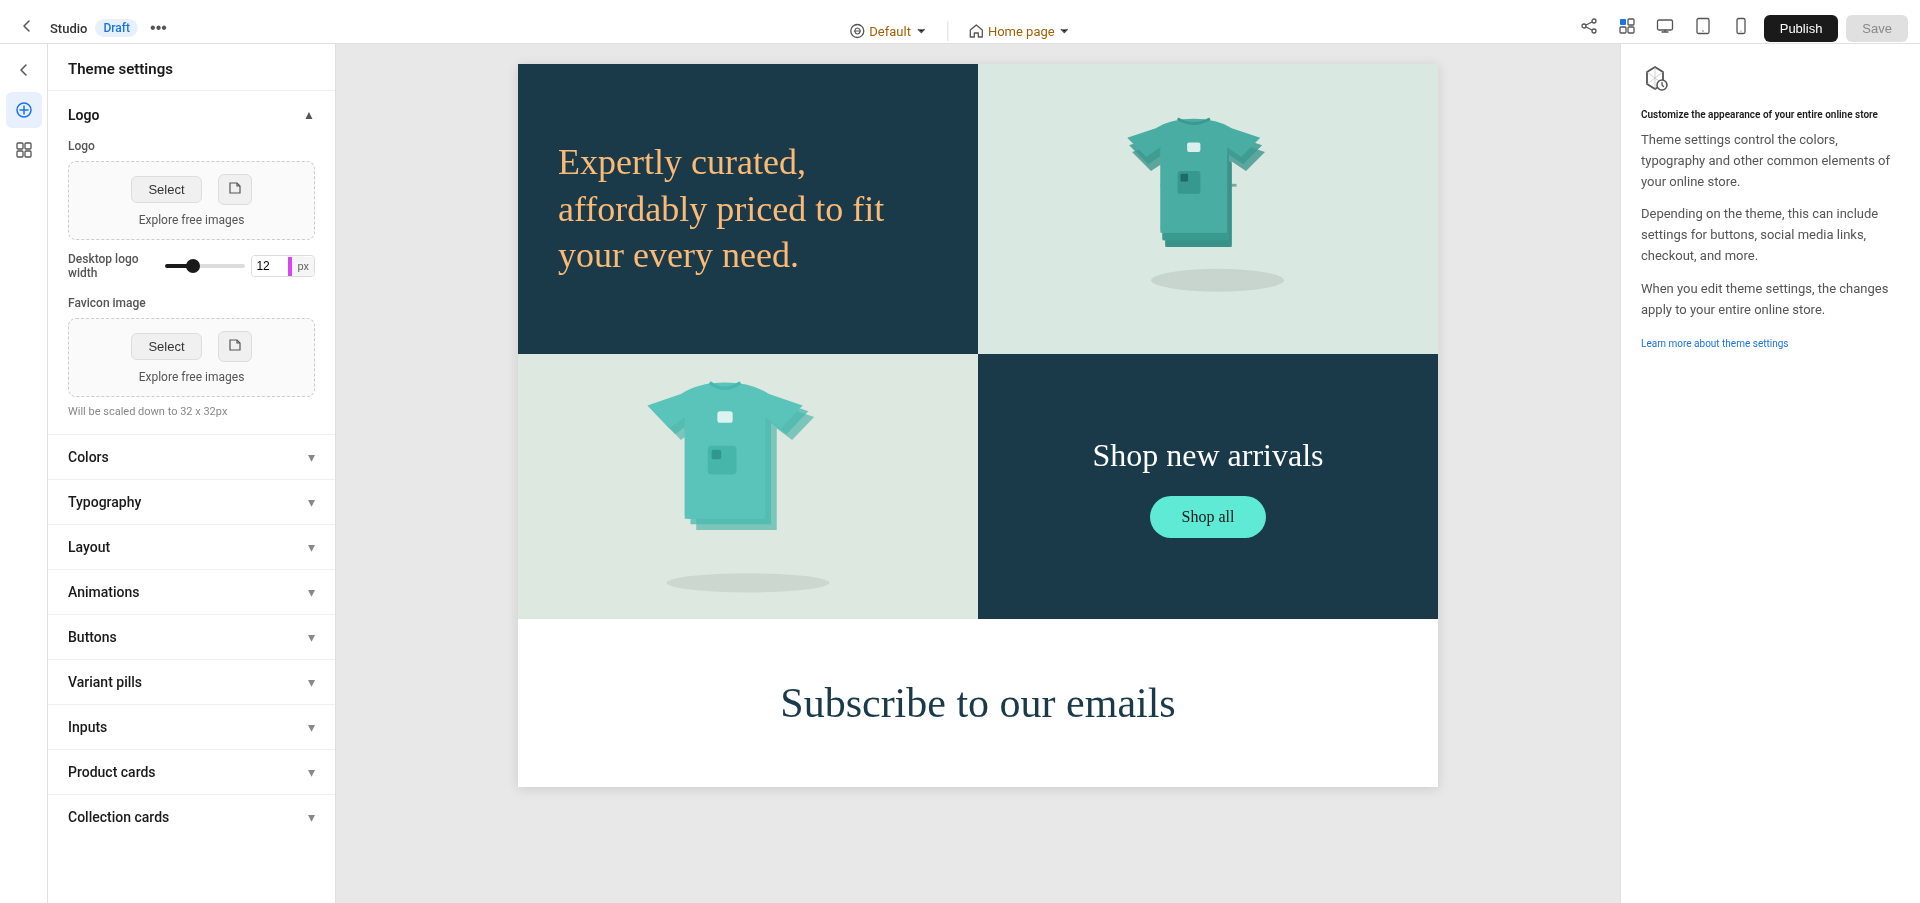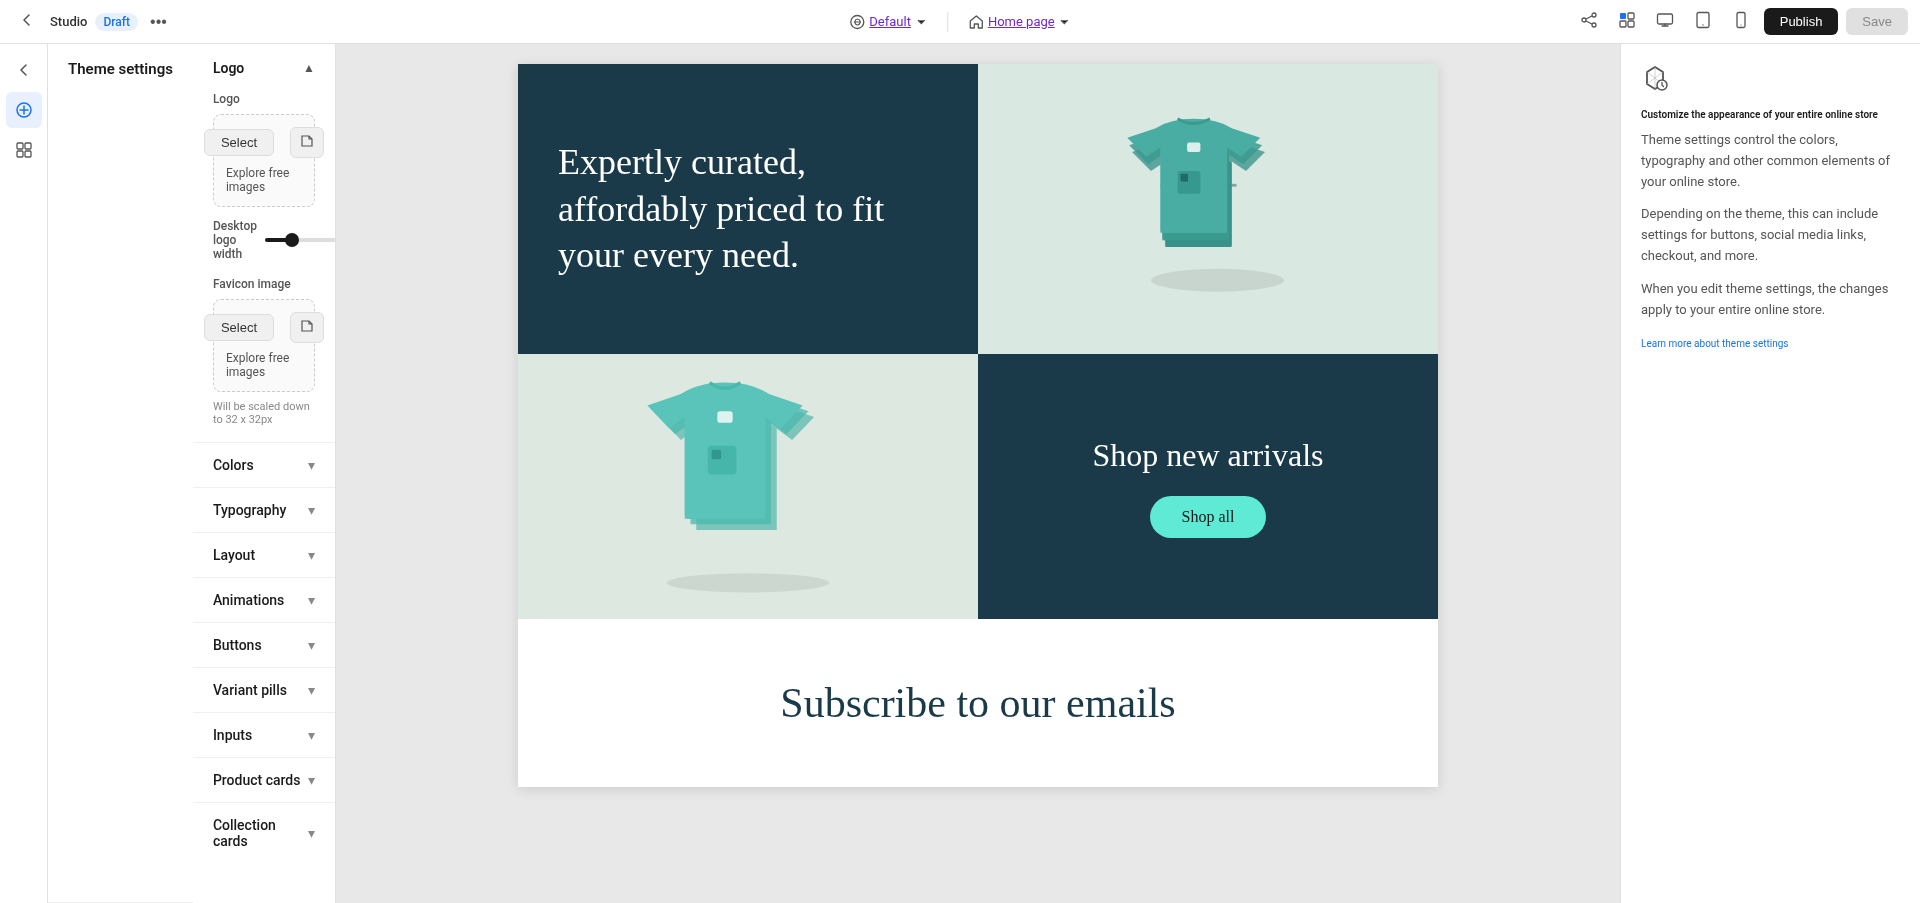--- a/index.html
+++ b/index.html
@@ -4,33 +4,33 @@
   <style>
     * { box-sizing: border-box; margin: 0; padding: 0; }
     body { font-family: -apple-system, BlinkMacSystemFont, 'Segoe UI', Roboto, sans-serif; background: #f0f0f0; height: 903px; overflow: hidden; display: flex; flex-direction: column; }
 
     
     .topbar {
       height: 44px;
       background: #fff;
       border-bottom: 1px solid #e0e0e0;
       display: flex;
-      align-items: center;
+      align-items: flex-end;
       padding: 0 12px;
       gap: 8px;
       flex-shrink: 0;
       z-index: 10;
     }
     .topbar-left { display: flex; align-items: center; gap: 8px; flex: 1; }
     .topbar-center { display: flex; align-items: center; gap: 8px; position: absolute; left: 50%; transform: translateX(-50%); }
     .topbar-right { display: flex; align-items: center; gap: 8px; margin-left: auto; }
     .studio-label { font-size: 13px; color: #333; font-weight: 500; }
     .draft-badge { background: #e8f0fe; color: #1a73e8; font-size: 12px; padding: 2px 8px; border-radius: 12px; font-weight: 500; }
     .more-btn { background: none; border: none; cursor: pointer; font-size: 16px; color: #555; padding: 4px; }
-    .topbar-center-item { display: flex; align-items: center; gap: 4px; font-size: 13px; color: #6d28d9; cursor: pointer; padding: 4px 8px; border-radius: 4px; text-decoration: underline; }
+    .topbar-center-item { display: flex; align-items: center; gap: 4px; font-size: 13px; color: #a16207; cursor: pointer; padding: 4px 8px; border-radius: 4px; }
     .topbar-divider { width: 1px; height: 20px; background: #ddd; margin: 0 4px; }
     .publish-btn { background: #1a1a1a; color: #fff; border: none; padding: 6px 16px; border-radius: 6px; font-size: 13px; font-weight: 500; cursor: pointer; }
     .save-btn { background: #e0e0e0; color: #888; border: none; padding: 6px 16px; border-radius: 6px; font-size: 13px; font-weight: 500; cursor: pointer; }
     .icon-btn { background: none; border: none; cursor: pointer; padding: 4px 6px; color: #555; font-size: 16px; border-radius: 4px; }
     .icon-btn.active { color: #1a73e8; }
 
     
     .main-layout {
       display: flex;
       flex: 1;
@@ -56,21 +56,21 @@
       display: flex; align-items: center; justify-content: center;
     }
     .icon-sidebar-btn.active { background: #e8f0fe; color: #1a73e8; }
 
     
     .settings-panel {
       width: 288px;
       background: #fff;
       border-right: 1px solid #e0e0e0;
       display: flex;
-      flex-direction: row;
+      flex-direction: column;
       flex-shrink: 0;
       overflow: hidden;
     }
     .settings-title {
       font-size: 15px;
       font-weight: 600;
       color: #1a1a1a;
       padding: 16px 20px 12px;
       border-bottom: 1px solid #f0f0f0;
     }
@@ -230,21 +230,21 @@
     .hero-dark {
       background: #1a3a4a;
       display: flex;
       align-items: center;
       padding: 40px;
     }
     .hero-text h1 {
       font-family: Georgia, 'Times New Roman', serif;
       font-size: 36px;
       font-weight: 400;
-      color: #ffffff;
+      color: #fdba74;
       line-height: 1.3;
     }
     .hero-image-cell {
       background: #d9e8e0;
       display: flex;
       align-items: center;
       justify-content: center;
       overflow: hidden;
       position: relative;
     }

